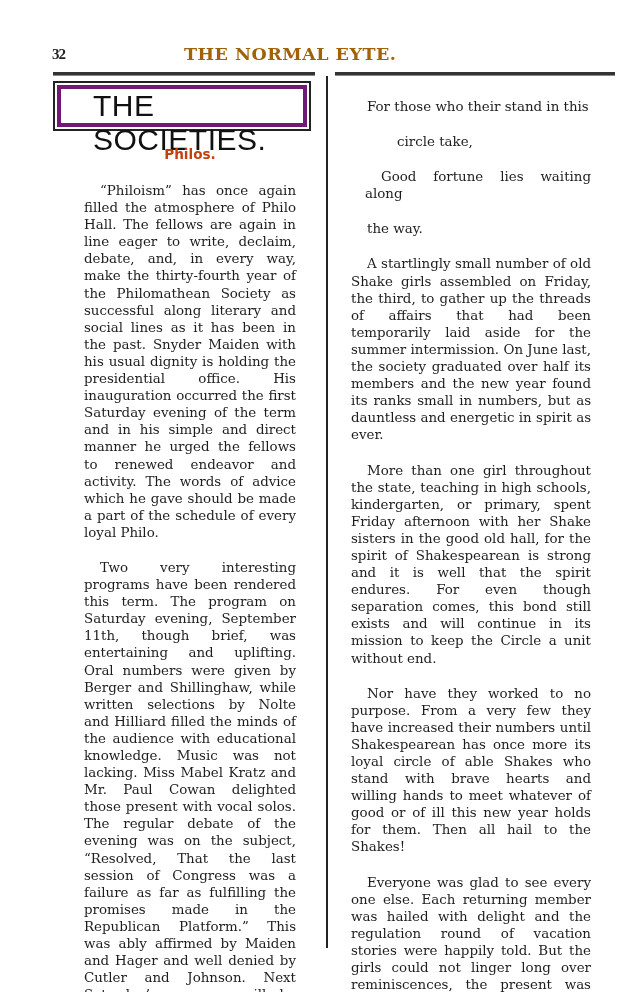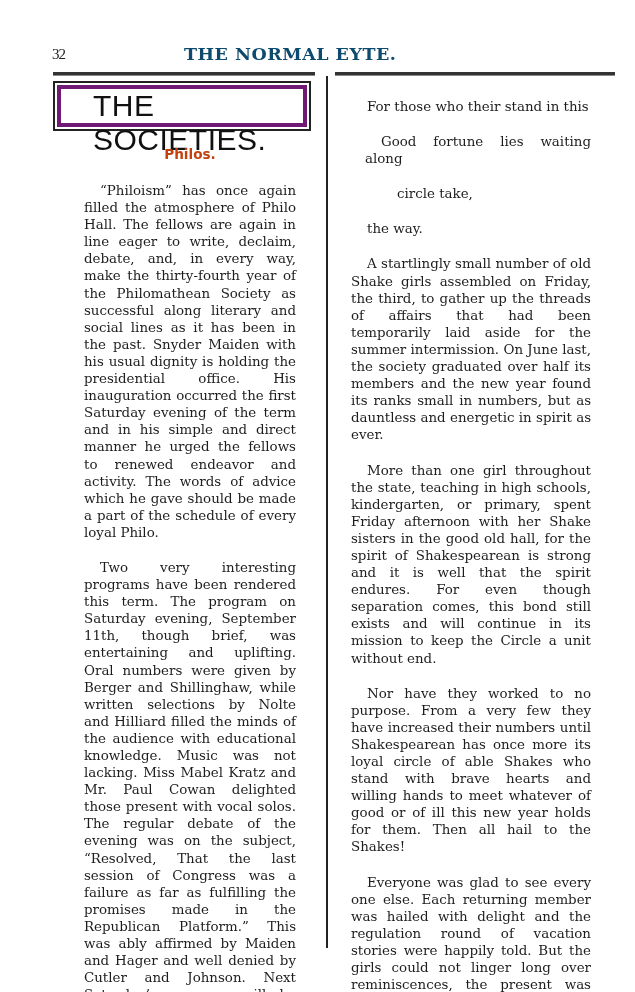--- a/index.html
+++ b/index.html
@@ -26,34 +26,34 @@
       top: 42px;
       left: 50px;
       width: 566px;
       height: 26px;
     }
     .page-number {
       position: absolute;
       left: 2px;
       top: 4px;
       font-family: "Liberation Serif", serif;
-      font-weight: normal;
+      font-weight: bold;
       font-size: 15px;
       letter-spacing: -1px;
       color: #222;
     }
     .masthead {
       position: absolute;
       left: 134px;
       top: 2px;
       font-family: "DejaVu Serif", serif;
       font-weight: bold;
       font-size: 17.5px;
       letter-spacing: 0.5px;
-      color: #0c4a6e;
+      color: #a16207;
     }
     .head-rule {
       position: absolute;
       top: 72px;
       height: 3px;
       background: #333;
       border-bottom: 1px solid #888;
     }
     .head-rule.left { left: 53px; width: 262px; }
     .head-rule.right { left: 335px; width: 280px; }
@@ -168,22 +168,22 @@
     <div class="separator"></div>
 
     <h3 class="section-heading">Shakespearean.</h3>
     <p class="verse-line cont">What is so rare as a day with the</p>
     <p class="verse-line hang">Shakes,</p>
     <p class="verse-line indent">A day lies them---a happy day!</p>
   </div>
 
   <div class="column col-right">
     <p class="verse-line cont">For those who their stand in this</p>
+    <p class="verse-line hang">circle take,</p>
     <p class="verse-line indent">Good fortune lies waiting along</p>
-    <p class="verse-line hang">circle take,</p>
     <p class="verse-line cont">the way.</p>
 
     <p>A startlingly small number of old Shake girls assembled on Friday, the third, to gather up the threads of affairs that had been temporarily laid aside for the summer intermission. On June last, the society graduated over half its members and the new year found its ranks small in numbers, but as dauntless and energetic in spirit as ever.</p>
     <p>More than one girl throughout the state, teaching in high schools, kindergarten, or primary, spent Friday afternoon with her Shake sisters in the good old hall, for the spirit of Shakespearean is strong and it is well that the spirit endures. For even though separation comes, this bond still exists and will continue in its mission to keep the Circle a unit without end.</p>
     <p>Nor have they worked to no purpose. From a very few they have increased their numbers until Shakespearean has once more its loyal circle of able Shakes who stand with brave hearts and willing hands to meet whatever of good or of ill this new year holds for them. Then all hail to the Shakes!</p>
     <p>Everyone was glad to see every one else. Each returning member was hailed with delight and the regulation round of vacation stories were happily told. But the girls could not linger long over reminiscences, the present was here and of vital importance. Summer’s langor was cast off and the Shakes were at work.</p>
 
     <div class="separator"></div>
 
   </div>

